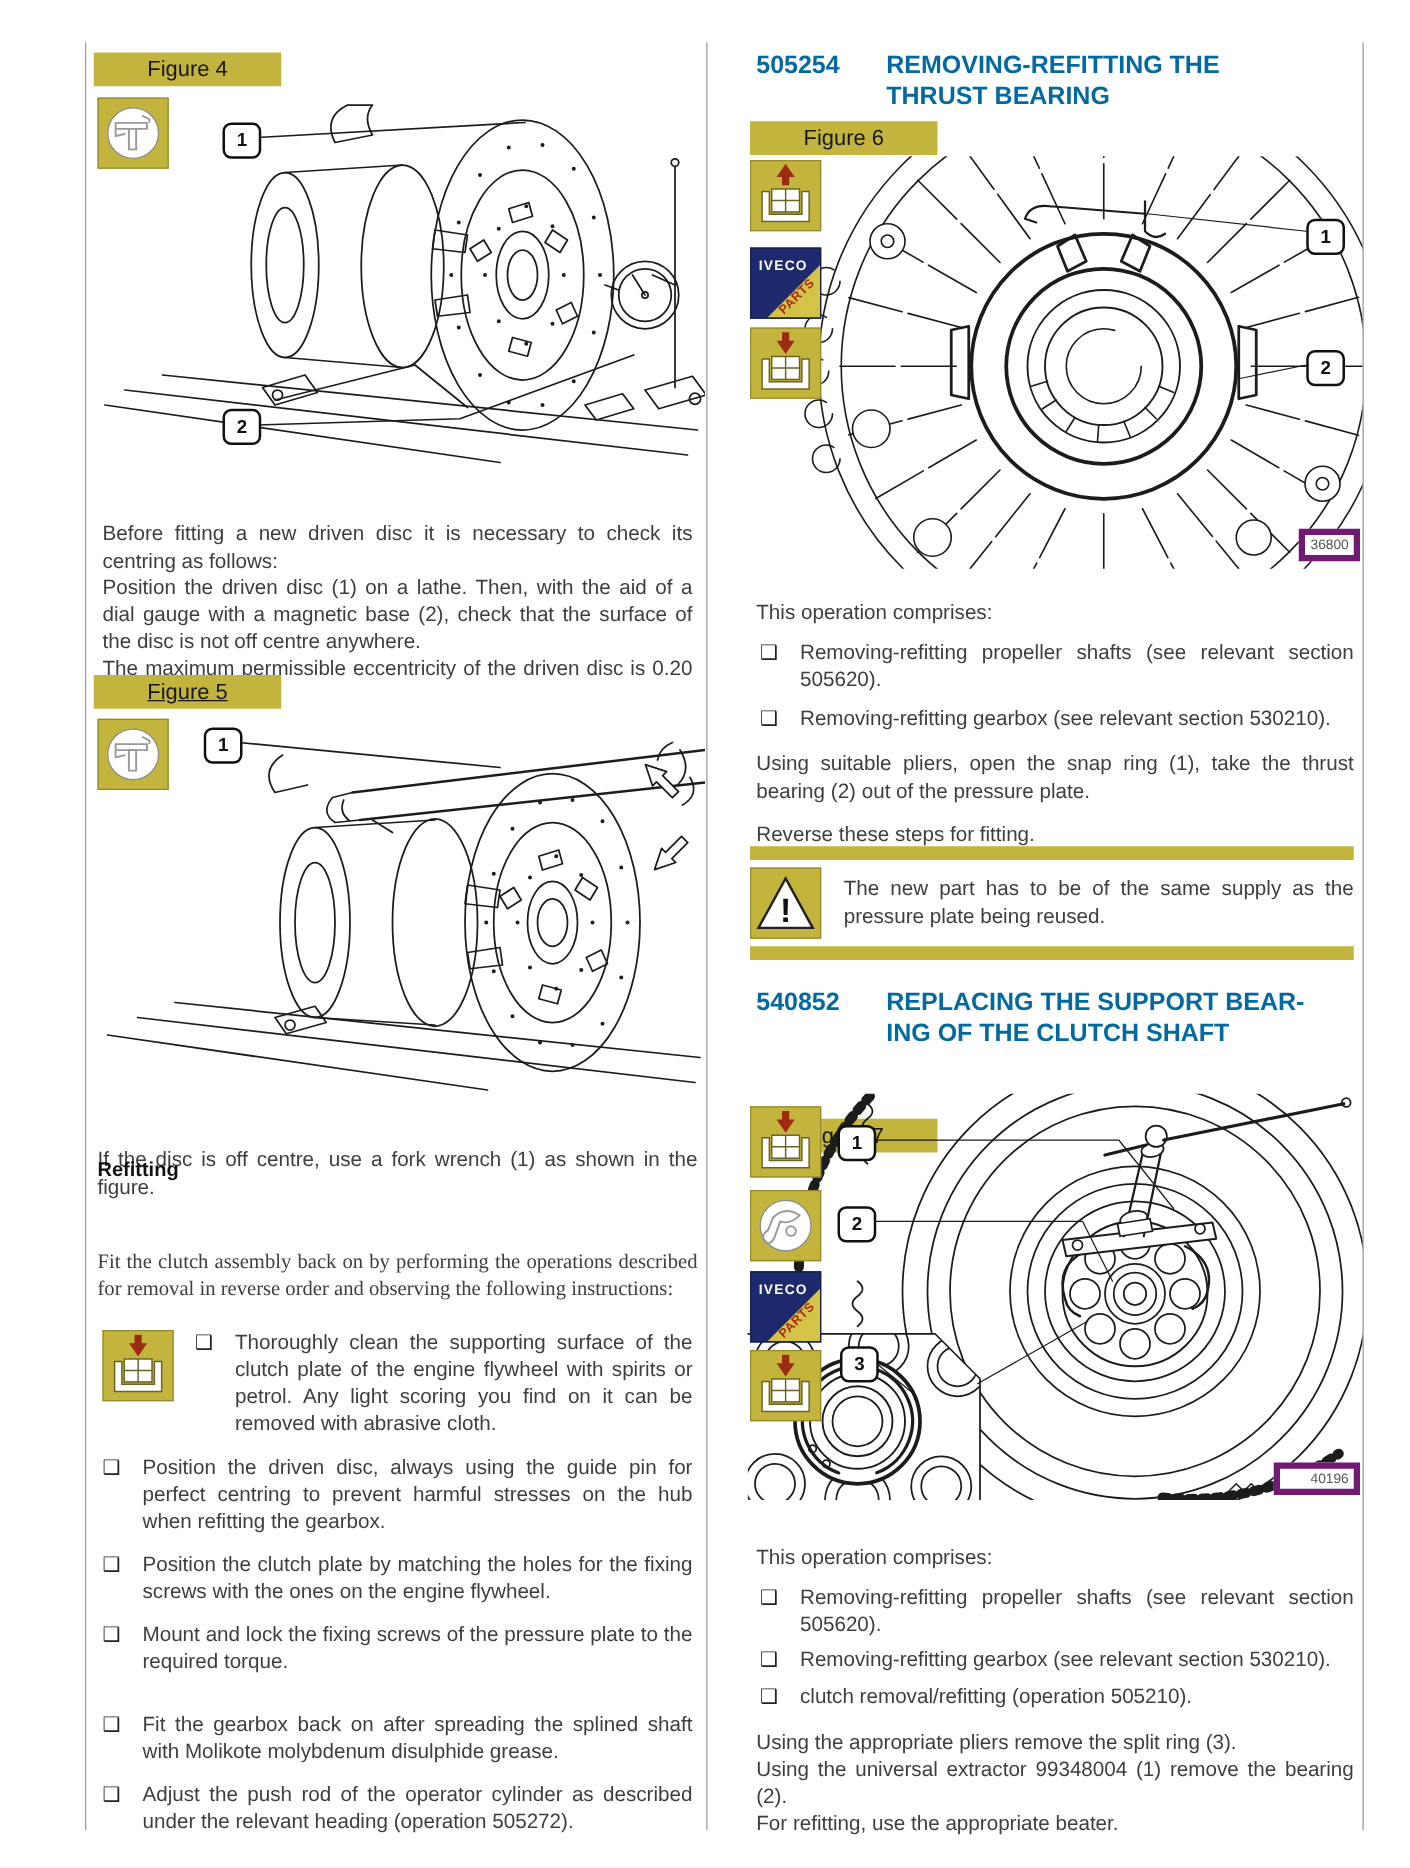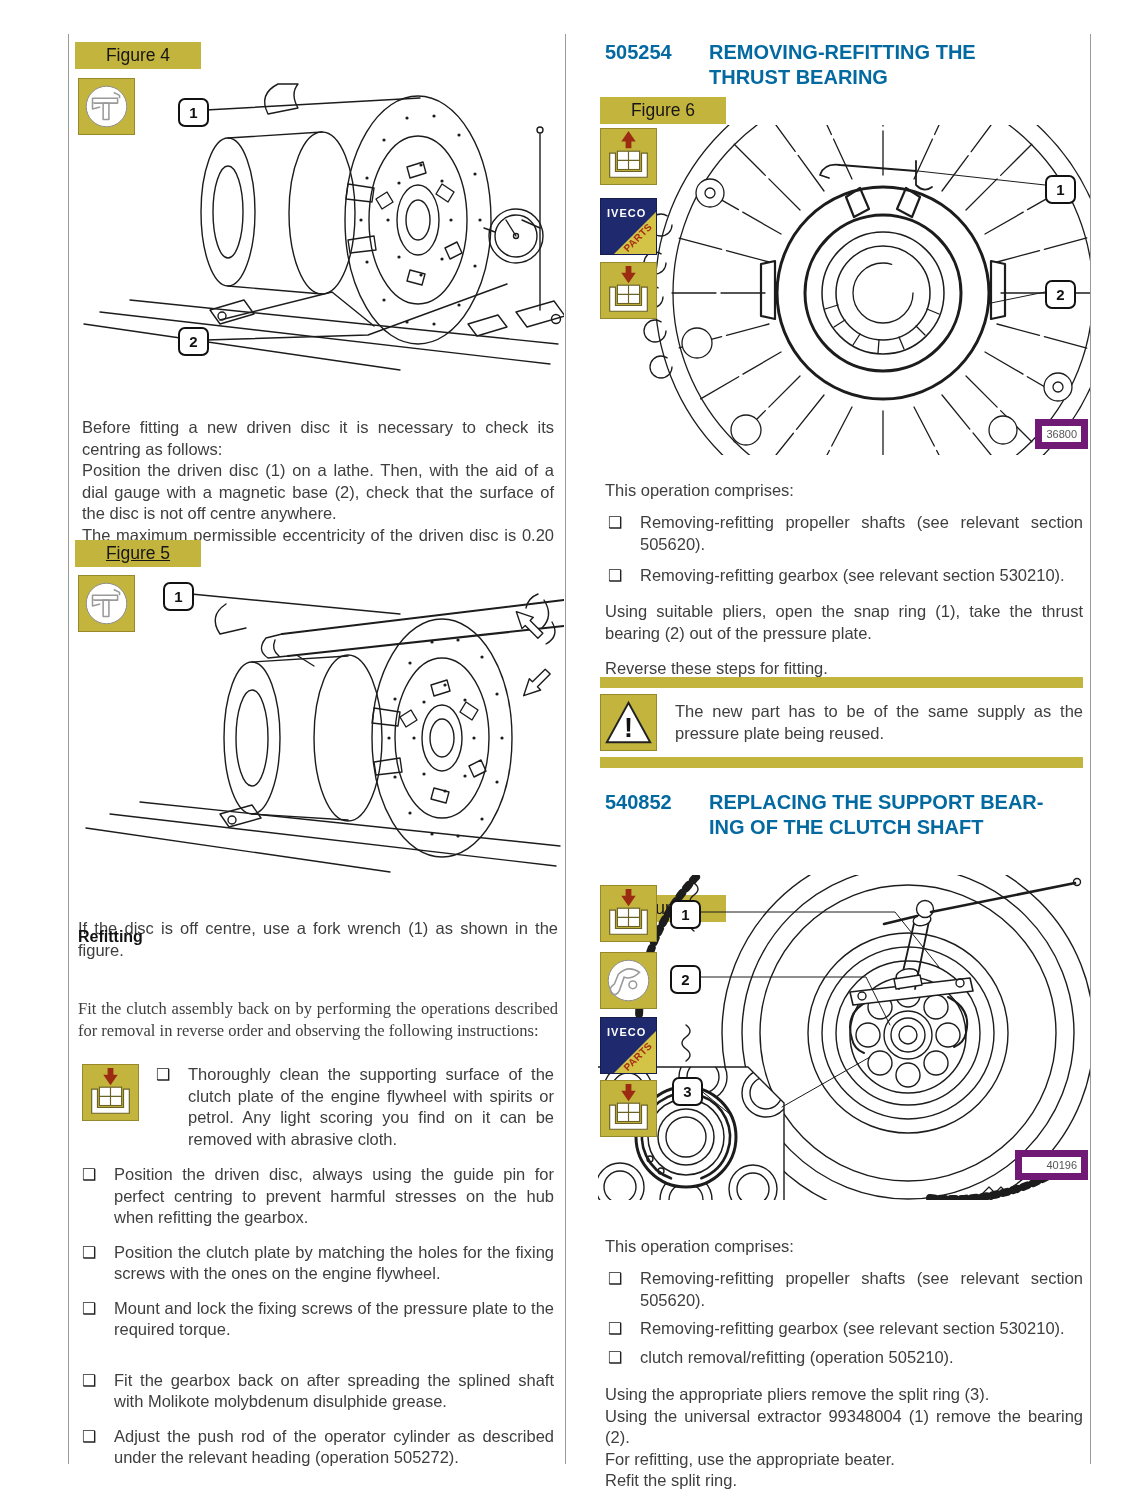--- a/index.html
+++ b/index.html
@@ -2,30 +2,30 @@
 <html><head>
 <meta charset="utf-8">
 <style>
   html,body{margin:0;padding:0;background:#e8e8e8;}
   .page{position:relative;width:1128px;height:1494px;background:#ffffff;
         font-family:"Liberation Sans",sans-serif;color:#3e3e3e;overflow:hidden;}
   .vrule{position:absolute;top:34px;height:1430px;width:1px;background:#9a9a9a;}
   .block{position:absolute;}
   p{margin:0 0 0 0;}
   .body-txt{font-size:16.5px;line-height:21.5px;text-align:justify;margin-top:36px;}
-  .figlabel{position:absolute;width:126px;height:27px;background:#c3b43e;
+  .figlabel{position:absolute;width:150px;height:27px;background:#c3b43e;
             color:#161616;font-size:17.5px;line-height:27px;text-align:center;}
   .fig{position:absolute;}
   .art{position:absolute;left:0;top:0;width:100%;height:100%;}
   .tool-icon{position:absolute;width:57px;height:57px;background:#c3b43e;border:1px solid #97882c;box-sizing:border-box;}
   .tool-icon svg{position:absolute;left:0;top:0;width:100%;height:100%;}
   .callout{position:absolute;width:27px;height:25px;background:#fff;border:2.5px solid #111;
            border-radius:7px;font-weight:bold;font-size:15px;color:#111;
            display:flex;align-items:center;justify-content:center;z-index:3;}
-  .figno{position:absolute;border:7px solid #701a75;color:#555;font-size:11px;
+  .figno{position:absolute;border:5px solid #701a75;color:#555;font-size:11px;
          padding:0 4px;background:#fff;height:16px;line-height:16px;z-index:3;margin-left:20px;}
   .sechead{display:flex;font-weight:bold;color:#0369a1;font-size:20px;line-height:25px;}
   .seccode{width:104px;flex:none;}
   .sectitle{flex:1;white-space:pre-line;}
   .refit-h{font-weight:bold;color:#111;font-size:16px;}
   .bullet{display:flex;gap:11px;margin-bottom:13px;}
   .bx{flex:none;width:21px;font-size:16px;line-height:21.5px;color:#222;}
   .bt{flex:1;text-align:justify;}
   .bullets-left > div.bullet:nth-of-type(4){margin-top:29px;}
   .clean-row{display:flex;gap:17px;}
@@ -453,21 +453,21 @@
       <svg viewBox="0 0 57 57">
         <polygon points="28.5,21 36,10 31.5,10 31.5,3 25.5,3 25.5,10 21,10" fill="#9b2c12"></polygon>
         <path d="M9,25 V50 H48 V25 H42 V44 H15 V25 Z" fill="#fff" stroke="#6b6326" stroke-width="1.2"></path>
         <rect x="17" y="23" width="23" height="19" fill="#fff" stroke="#6b6326" stroke-width="1.2"></rect>
         <path d="M28.5,23 V42 M17,32.5 H40" stroke="#6b6326" stroke-width="1.2"></path>
       </svg>
     </div>
     <div class="callout" style="left:72px;top:25px;">1</div>
     <div class="callout" style="left:72px;top:90px;">2</div>
     <div class="callout" style="left:74px;top:202px;">3</div>
-    <div class="figno" style="right:2px;bottom:20px;padding-left:24px;">40196</div>
+    <div class="figno" style="right:2px;bottom:4px;padding-left:24px;">40196</div>
   </div>
 
   <div class="block body-txt" style="left:605px;top:1200px;width:478px;">This operation comprises:</div>
 
   <div class="block body-txt" style="left:608px;top:1232px;width:475px;">
 
       <div class="bullet" style="margin-bottom:7px;">
         <span class="bx">❑</span>
         <div class="bt">Removing-refitting propeller shafts (see relevant section 505620).</div>
       </div>
@@ -484,16 +484,15 @@
     </div>
 
   <div class="block body-txt" style="left:605px;top:1348px;width:478px;">
 
       <p>Using the appropriate pliers remove the split ring (3).</p>
 
       <p>Using the universal extractor 99348004 (1) remove the bearing (2).</p>
 
       <p>For refitting, use the appropriate beater.</p>
 
-      <p>Refit the split ring.</p>
     </div>
 
 </div>
 
 </body></html>

